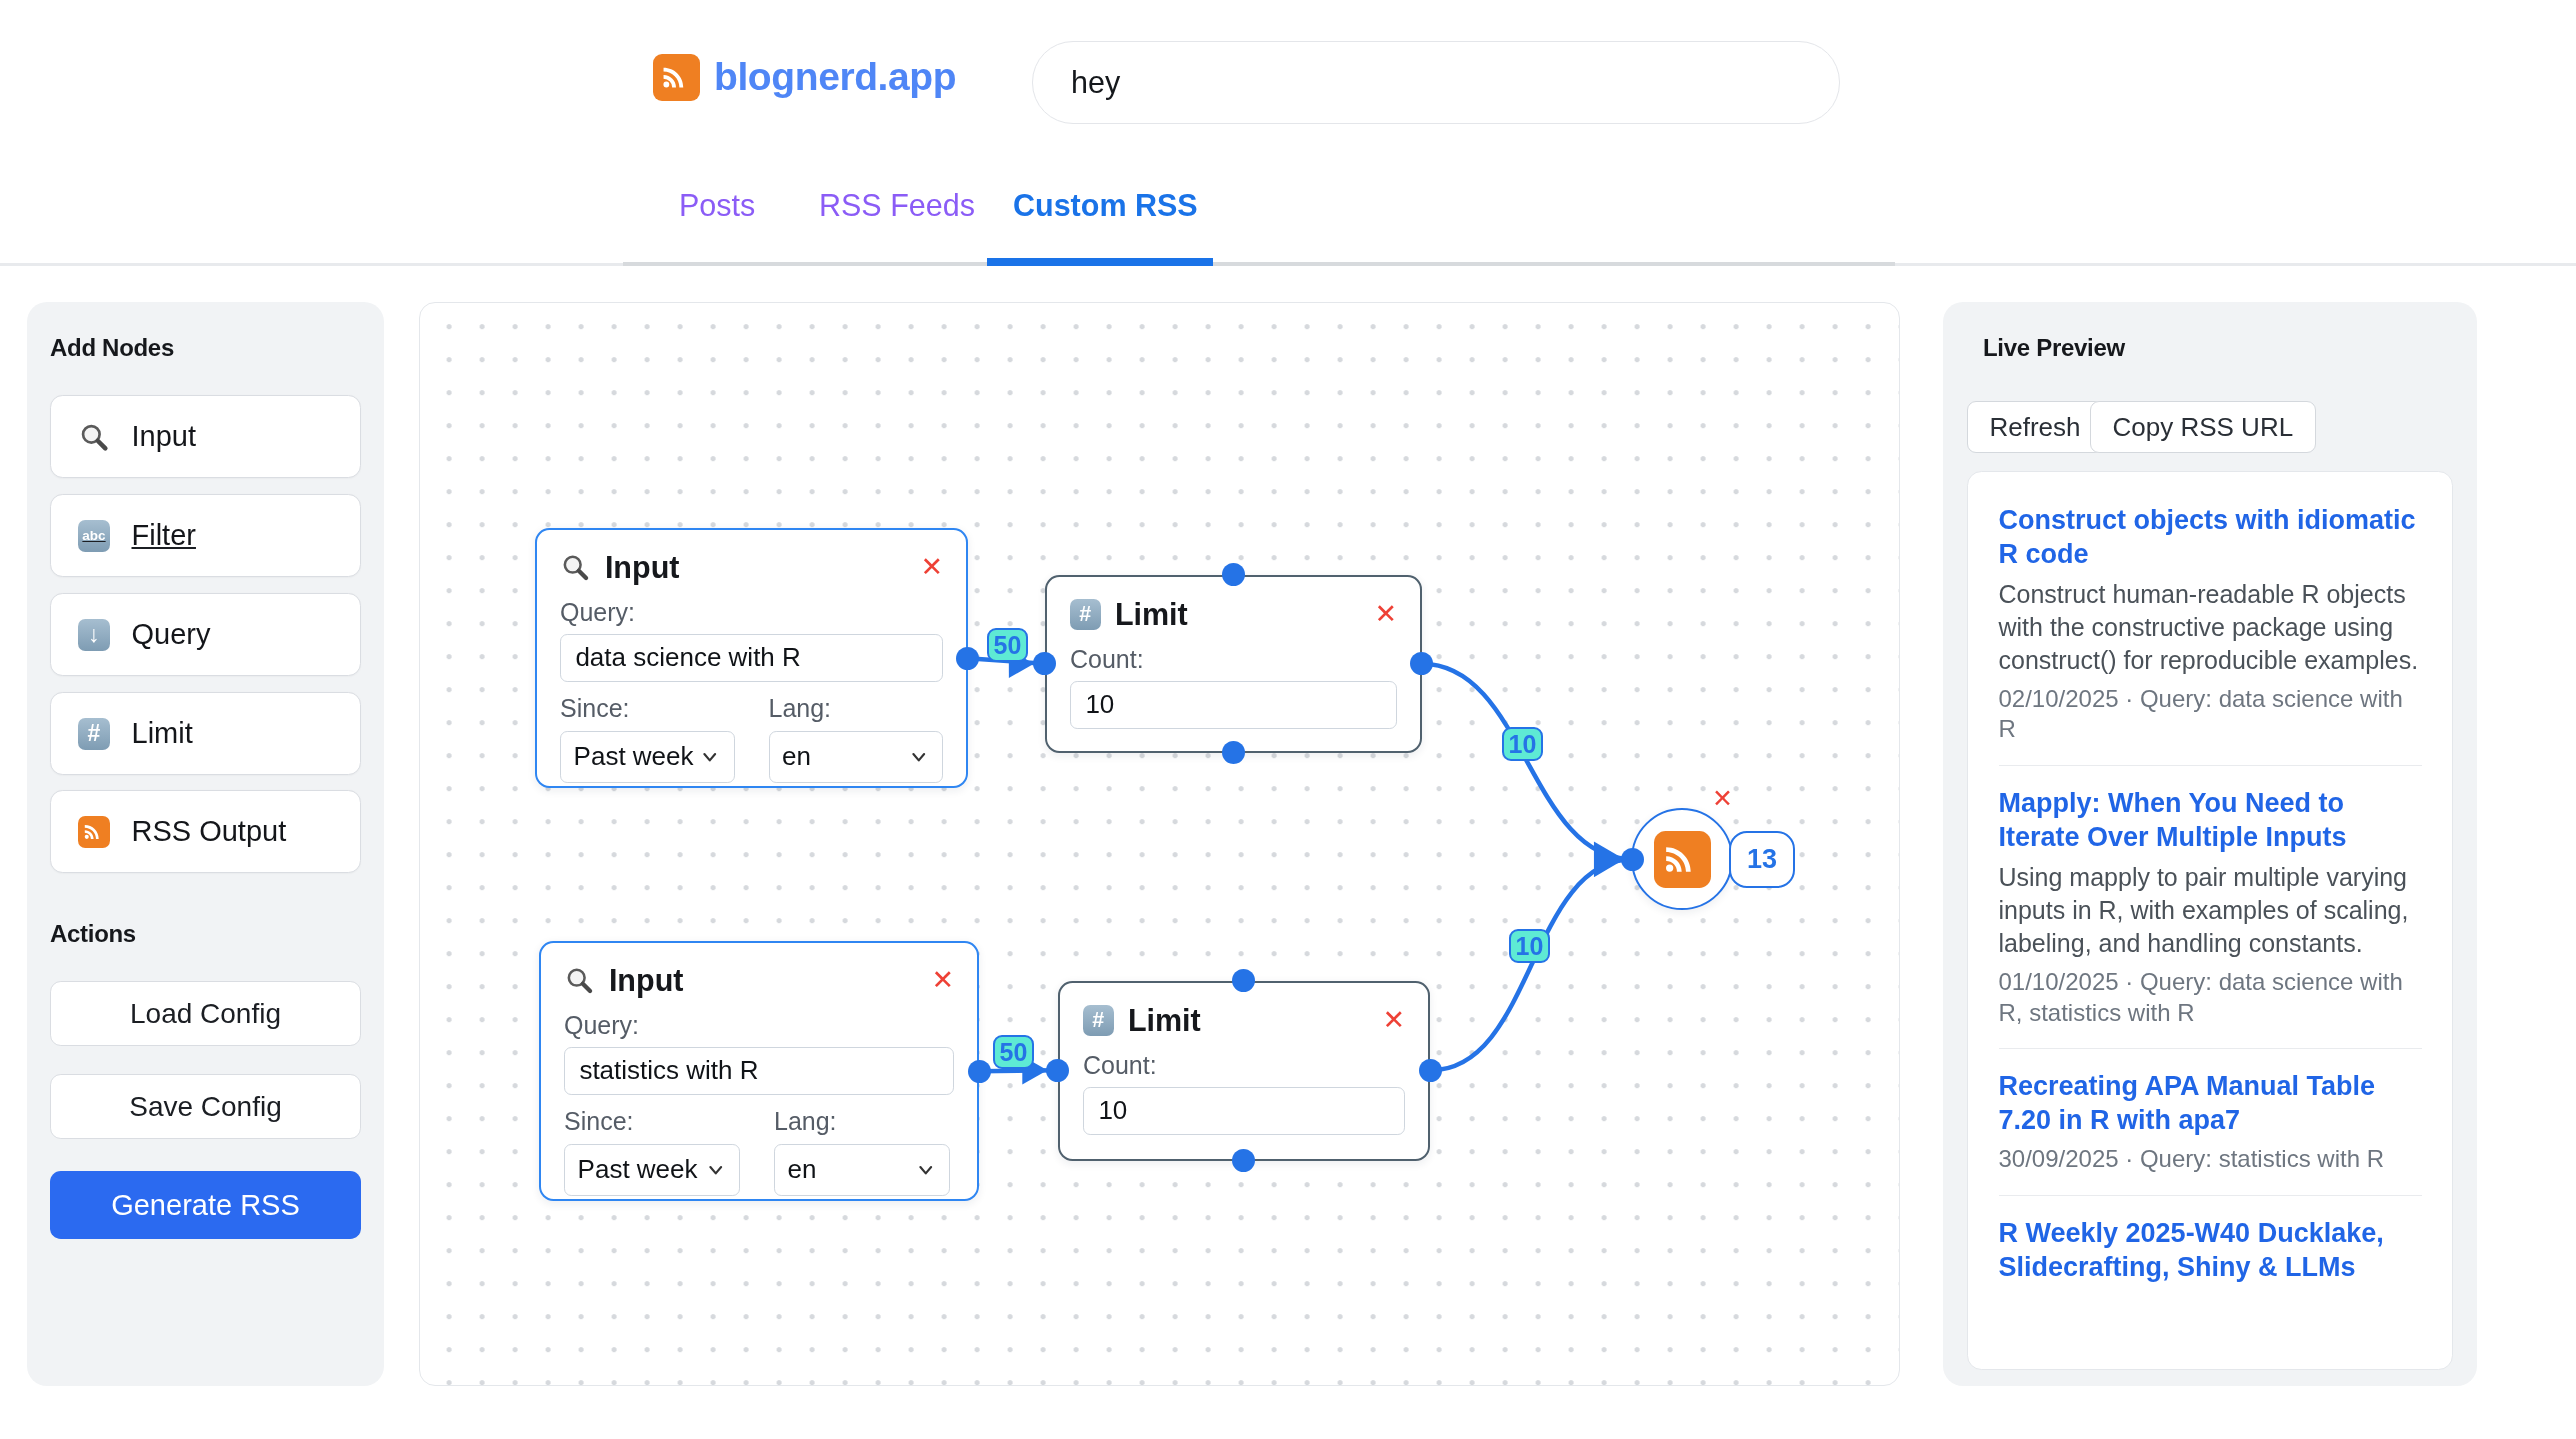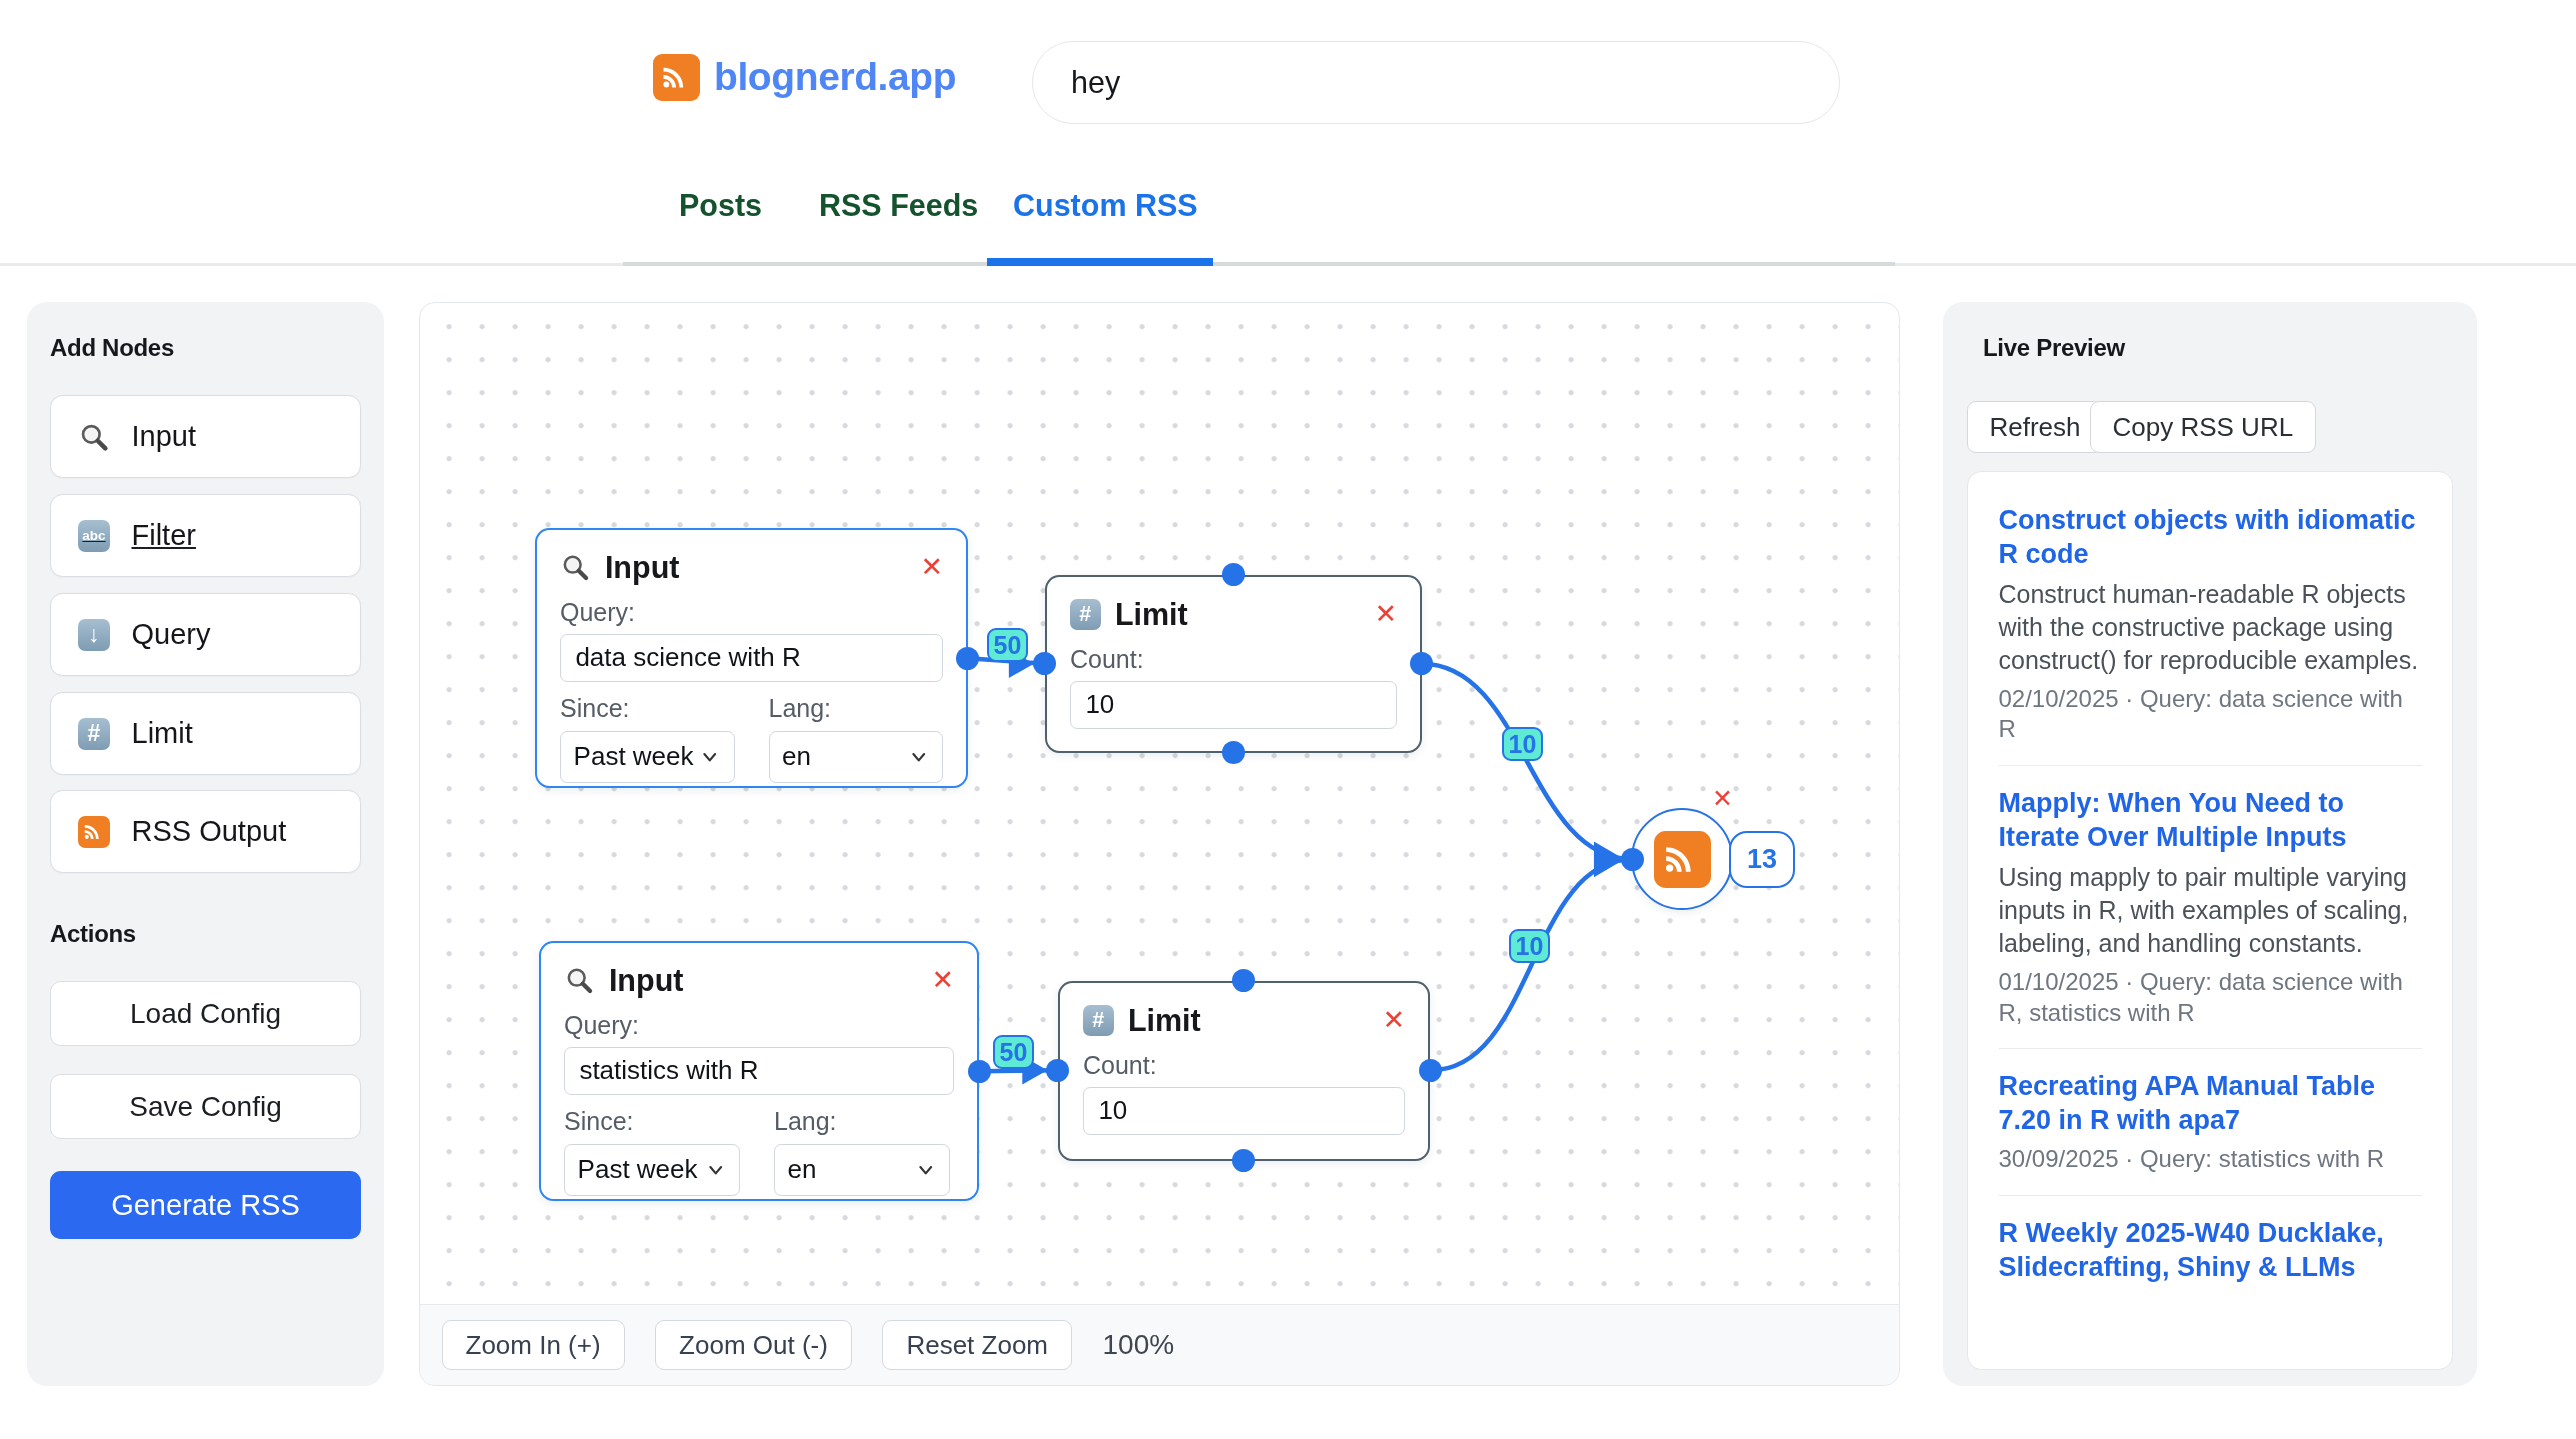--- a/index.html
+++ b/index.html
@@ -10,21 +10,21 @@
 
   
   .logo-icon { left:653px; top:54px; width:47px; height:47px; border-radius:9px; background:#ef7f22; display:flex; align-items:center; justify-content:center; }
   .logo-text { left:714px; top:52px; font-size:39px; font-weight:700; color:#4f86f6; line-height:50px; letter-spacing:-0.4px; }
   .search-box { left:1032px; top:41px; width:808px; height:83px; border:1.8px solid #e4e6ea; border-radius:41px; background:#fff; }
   .search-box input { width:100%; height:100%; border:none; outline:none; background:transparent; border-radius:41px; padding:0 38px; font-size:30.5px; color:#15181c; font-family:inherit; }
 
   
   .tabs-line-full { left:0; top:263px; width:2576px; height:2.7px; background:#e8eaed; }
   .tabs-line-inner { left:623px; top:262px; width:1272px; height:3.6px; background:#d7dadd; }
-  .tab { top:188px; font-size:30.5px; color:#14532d; font-weight:700; cursor:pointer; }
+  .tab { top:188px; font-size:30.5px; color:#8b5cf6; font-weight:400; cursor:pointer; }
   .tab.active { color:#1a73e8; font-weight:700; }
   .tab-underline { left:987px; top:258px; width:226px; height:8px; background:#1a73e8; }
 
   
   .panel { background:#f1f3f5; border-radius:20px; }
   .sidebar { left:27px; top:302px; width:357px; height:1084px; }
   .rightpanel { left:1943px; top:302px; width:534px; height:1084px; }
   .panel-h { font-size:24px; font-weight:700; color:#16181c; letter-spacing:-0.3px; }
 
   .node-btn { left:23px; width:311px; height:83px; background:#fff; border:1.8px solid #dadde2; border-radius:12.6px; display:flex; align-items:center; padding-left:27px; gap:21.5px; cursor:pointer; box-shadow:0 0.9px 1.8px rgba(0,0,0,.03); }
@@ -251,26 +251,20 @@
     <div class="handle" style="left:999px; top:756px;"></div>
     <div class="handle" style="left:812px; top:666px;"></div>
     <div class="handle" style="left:812px; top:846px;"></div>
     <div class="handle" style="left:1201px; top:545px;"></div>
 
     <div class="edge-label" style="left:567px; top:325px; width:41px; height:34px;">50</div>
     <div class="edge-label" style="left:1082px; top:424px; width:41px; height:34px;">10</div>
     <div class="edge-label" style="left:573px; top:732px; width:41px; height:34px;">50</div>
     <div class="edge-label" style="left:1089px; top:626px; width:41px; height:34px;">10</div>
 
-    <div class="canvas-toolbar">
-      <div class="tb-btn">Zoom In (+)</div>
-      <div class="tb-btn">Zoom Out (-)</div>
-      <div class="tb-btn">Reset Zoom</div>
-      <div class="tb-zoom">100%</div>
-    </div>
   </div>
 
   <div class="abs panel rightpanel">
     <div class="abs panel-h" style="left:40px; top:32px;">Live Preview</div>
     <div class="abs lp-btn" style="left:24px;">Refresh</div>
     <div class="abs lp-btn" style="left:147px;">Copy RSS URL</div>
 
     <div class="abs preview-card">
       <div>
         <div class="pv-title">Construct objects with idiomatic R code</div>

